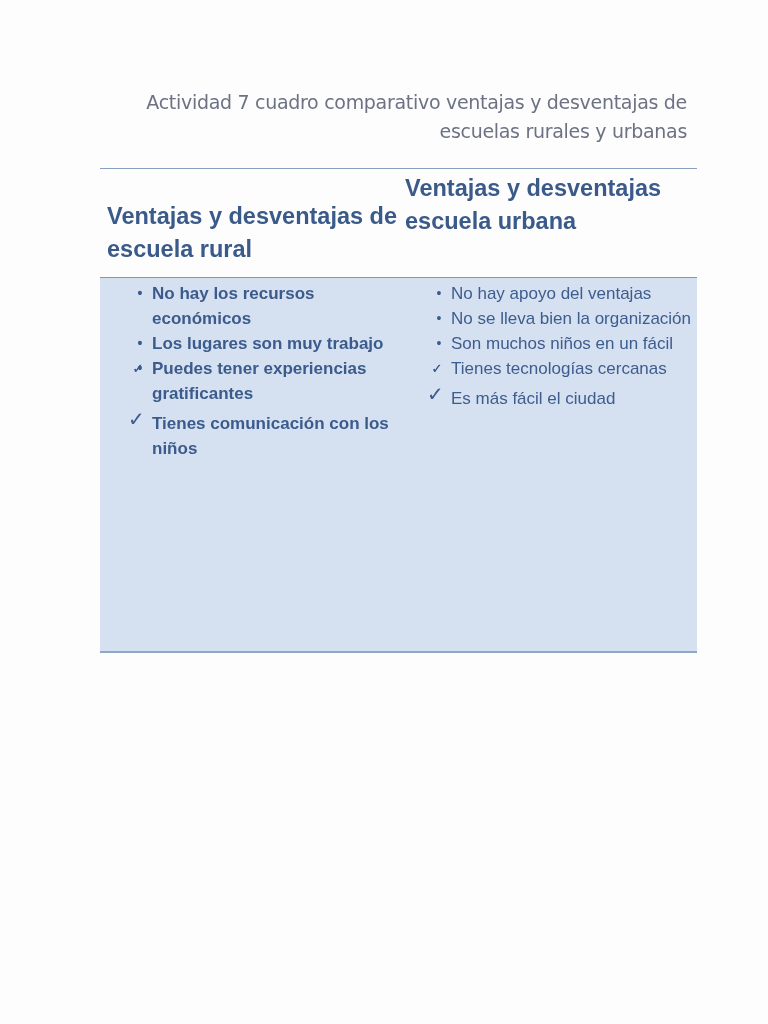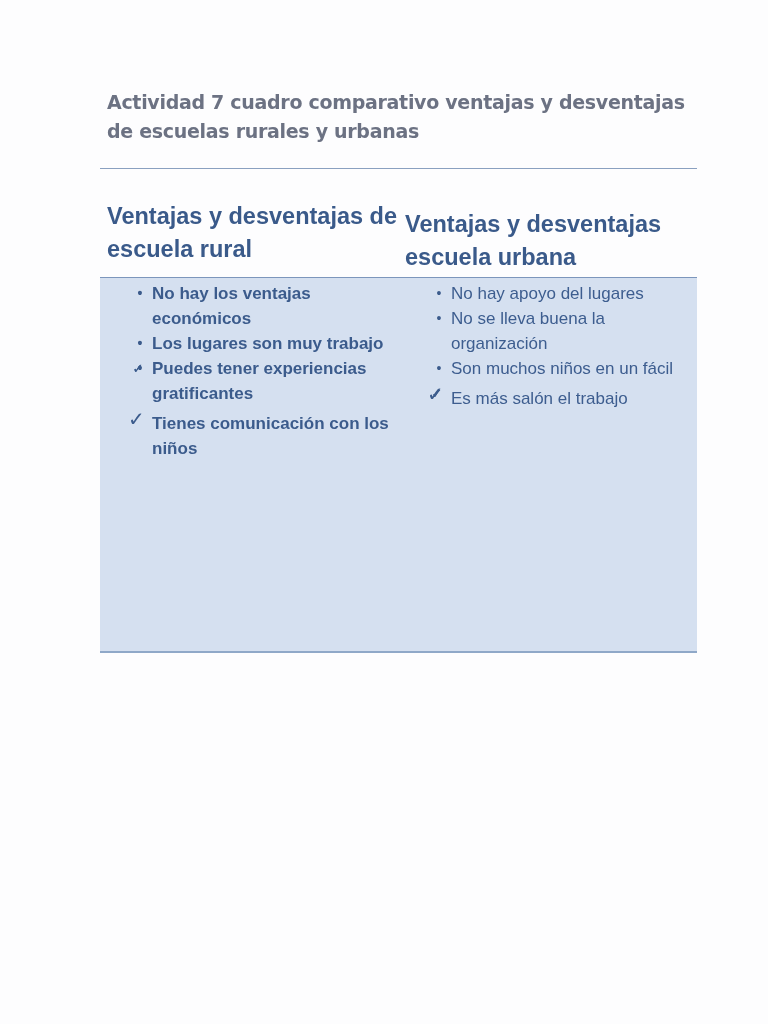--- a/index.html
+++ b/index.html
@@ -13,26 +13,27 @@
       position: relative;
       overflow: hidden;
       font-family: "Liberation Sans", sans-serif;
     }
     .doc-title {
       position: absolute;
       left: 107px;
       top: 88px;
       width: 580px;
       font-family: "DejaVu Sans", sans-serif;
-      font-weight: bold;
+      font-weight: normal;
       font-size: 19px;
       line-height: 29px;
       color: #6c7283;
       letter-spacing: -0.3px;
       margin: 0;
+      text-align: right;
     }
     .table {
       position: absolute;
       left: 100px;
       top: 168px;
       width: 597px;
       height: 482px;
       border-top: 1px solid #8aa0c0;
       border-bottom: 2px solid #8fa8c8;
     }
@@ -49,21 +50,21 @@
       position: absolute;
       top: 3px;
       font-family: "Liberation Sans", sans-serif;
       font-weight: bold;
       font-size: 23.5px;
       line-height: 33px;
       color: #3a5a8a;
       margin: 0;
     }
     .header-cell.left { left: 7px; width: 290px; margin-top: 28px; }
-    .header-cell.right { left: 305px; width: 290px; margin-top: 36px; }
+    .header-cell.right { left: 305px; width: 290px; }
     .body-row {
       position: absolute;
       left: 0;
       top: 109px;
       width: 597px;
       height: 373px;
       background: #d5e0f0;
     }
     .col {
       position: absolute;
@@ -116,21 +117,21 @@
 
 <div class="table">
   <div class="header-row">
     <h2 class="header-cell left">Ventajas y desventajas de escuela rural</h2>
     <h2 class="header-cell right">Ventajas y desventajas escuela urbana</h2>
   </div>
   <div class="body-row">
     <ul class="col left">
       <li>
         <span class="marker bullet">•</span>
-        <span>No hay los ventajas económicos</span>
+        <span>No hay los recursos económicos</span>
       </li>
       <li>
         <span class="marker bullet">•</span>
         <span>Los lugares son muy trabajo</span>
       </li>
       <li>
         <span class="marker bullet">•</span>
       </li>
       <li>
         <span class="marker check">✓</span>
@@ -141,35 +142,36 @@
       </li>
       <li class="big-gap">
         <span class="marker check-big">✓</span>
         <span>Tienes comunicación con los niños</span>
       </li>
     </ul>
 
     <ul class="col right">
       <li>
         <span class="marker bullet">•</span>
-        <span>No hay apoyo del lugares</span>
+        <span>No hay apoyo del ventajas</span>
       </li>
       <li>
         <span class="marker bullet">•</span>
-        <span>No se lleva buena la organización</span>
+        <span>No se lleva bien la organización</span>
       </li>
       <li>
         <span class="marker bullet">•</span>
         <span>Son muchos niños en un fácil</span>
       </li>
       <li>
         <span class="marker check">✓</span>
       </li>
       <li>
         <span class="marker check">✓</span>
+        <span>Tienes tecnologías cercanas</span>
       </li>
       <li class="big-gap">
         <span class="marker check-big">✓</span>
-        <span>Es más salón el trabajo</span>
+        <span>Es más fácil el ciudad</span>
       </li>
     </ul>
   </div>
 </div>
 
 </body></html>

